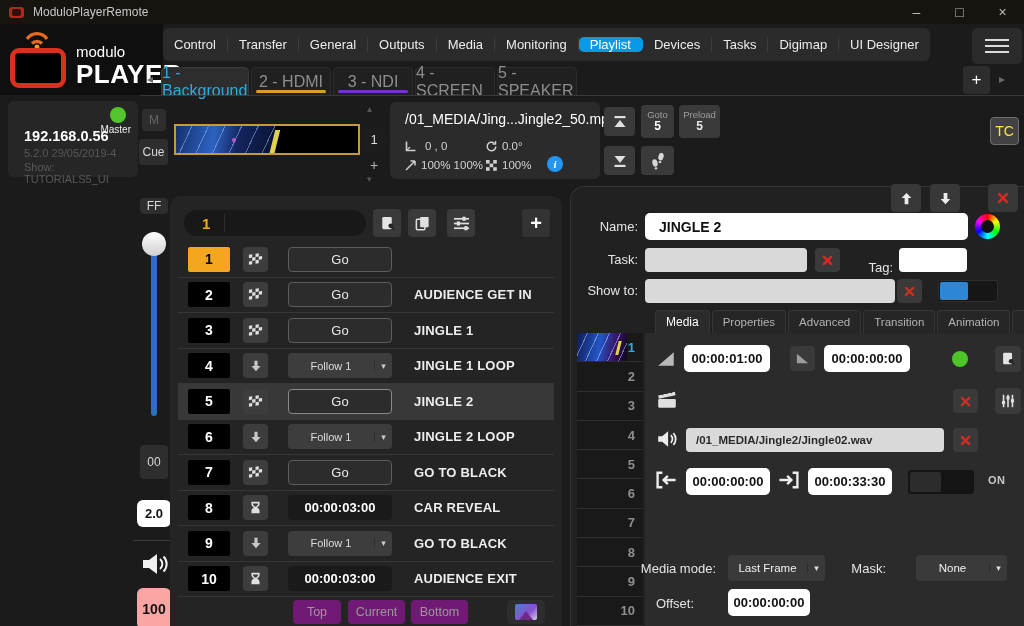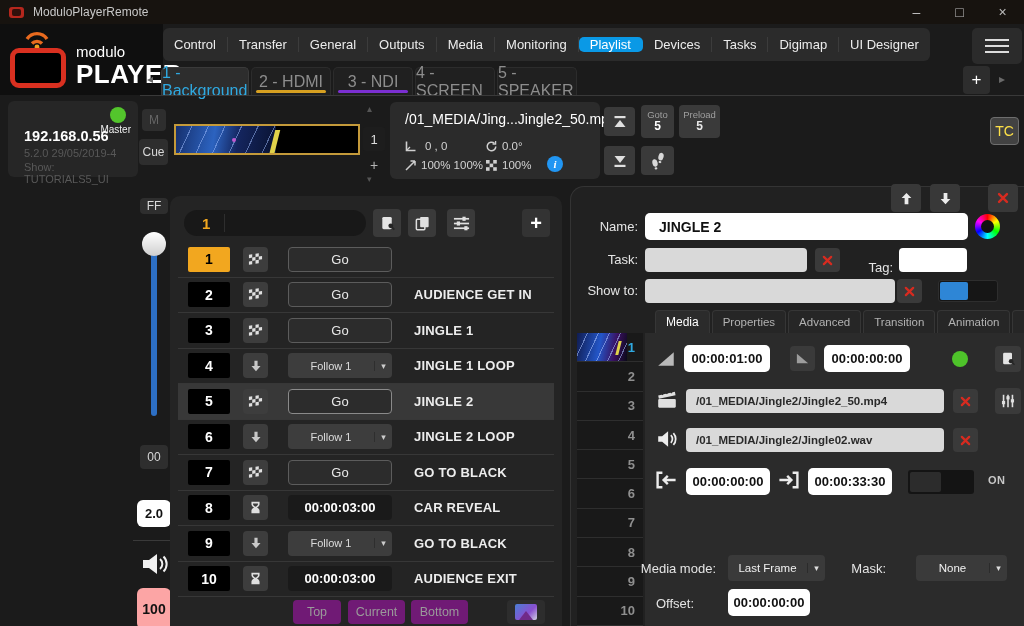--- a/index.html
+++ b/index.html
@@ -50,21 +50,21 @@
   .server-version { position:absolute; left:16px; top:46px; font-size:11px; color:#585858; }
   .server-show { position:absolute; left:16px; top:60px; font-size:11px; color:#585858; }
 
   
   .btn-dark { background:#2e2e2e; border-radius:4px; display:flex; align-items:center; justify-content:center; color:#d8d8d8; }
   .m-btn { position:absolute; left:142px; top:109px; width:24px; height:22px; font-size:12px; color:#666; }
   .cue-btn { position:absolute; left:139px; top:139px; width:29px; height:26px; font-size:12px; }
   .ff-btn { position:absolute; left:140px; top:198px; width:28px; height:16px; font-size:12px; }
   .slider-track { position:absolute; left:151px; top:236px; width:6px; height:180px; background:#2d6fc4; border-radius:3px; }
   .slider-thumb { position:absolute; left:142px; top:232px; width:24px; height:24px; border-radius:50%; background:linear-gradient(#fff,#cfcfcf); }
-  .zero-btn { position:absolute; left:140px; top:445px; width:28px; height:24px; font-size:12px; }
+  .zero-btn { position:absolute; left:140px; top:445px; width:28px; height:34px; font-size:12px; }
   .rate-input { position:absolute; left:137px; top:500px; width:34px; height:27px; background:#fff; border-radius:6px; color:#111; font-weight:bold; font-size:13px; display:flex; align-items:center; justify-content:center; }
   .col-sep { position:absolute; left:133px; top:540px; width:42px; height:1px; background:#3a3a3a; }
   .speaker-big { position:absolute; left:141px; top:552px; }
   .vol-input { position:absolute; left:137px; top:588px; width:34px; height:41px; background:#fca5a5; border-radius:6px; color:#111; font-weight:bold; font-size:14px; display:flex; align-items:center; justify-content:center; }
 
   
   .preview { position:absolute; left:174px; top:124px; width:186px; height:31px; border:2px solid #c49a3a; background:#000; overflow:hidden; }
   .preview-art { position:absolute; left:0; top:0; width:100px; height:100%;
     background:linear-gradient(100deg,#16306e 0%,#2c63c0 38%,#14255e 62%,#091230 100%); }
   .preview-art:before { content:""; position:absolute; inset:0;
@@ -654,21 +654,20 @@
         <circle cx="12.5" cy="11.5" r="2.6" fill="#262626"></circle>
         <path d="M12.5 11.5l3.8 4" stroke="#262626" stroke-width="1.8"></path>
       </svg>
   </div>
 
   <svg class="mc-icon" style="position:absolute;left:656px;top:390px" width="22" height="20" viewBox="0 0 20 18">
       <path d="M2 4.8L17.2 1.6l.6 3L2.6 7.8z" fill="#e0e0e0"></path>
       <path d="M5.5 4.3l1.8-2.5M9.5 3.5l1.8-2.5M13.5 2.7l1.8-2.5" stroke="#2b2b2b" stroke-width="1.2"></path>
       <rect x="2" y="8" width="16" height="8" rx="1" fill="#e0e0e0"></rect>
     </svg>
-  <div class="path-input video-path">/01_MEDIA/Jingle2/Jingle2_50.mp4</div>
   <div class="xbtn video-x">
     <svg width="13" height="13" viewBox="0 0 16 16">
         <path d="M3.5 3.5l9 9M12.5 3.5l-9 9" stroke="#d62b20" stroke-width="2.8" stroke-linecap="round"></path>
       </svg>
   </div>
   <div class="mc-btn mixer-btn">
     <svg width="16" height="16" viewBox="0 0 18 18">
         <g stroke="#e0e0e0" stroke-width="1.8">
           <line x1="4" y1="2" x2="4" y2="16"></line>
           <line x1="9" y1="2" x2="9" y2="16"></line>

